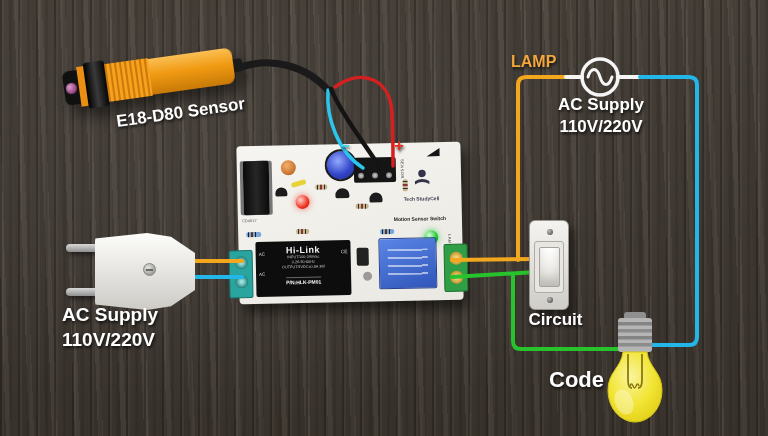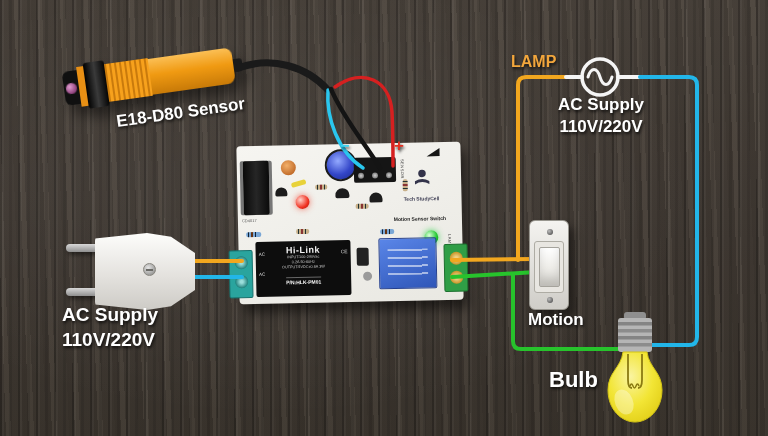--- a/index.html
+++ b/index.html
@@ -238,18 +238,18 @@
   <div class="lbl z30" style="left:116px;top:102px;font-size:17px;transform:rotate(-8deg)">E18-D80 Sensor</div>
   <div class="lbl z30" style="left:62px;top:303px;font-size:19px">
     <div>AC Supply</div>
     <div>110V/220V</div>
   </div>
   <div class="lbl z30" style="left:511px;top:52px;font-size:16px;color:#f2a63c">LAMP</div>
   <div class="lbl z30" style="left:545px;top:94px;font-size:17px;width:112px;text-align:center">
     <div>AC Supply</div>
     <div>110V/220V</div>
   </div>
-  <div class="lbl z30" style="left:528px;top:309px;font-size:17px;width:55px;text-align:center">Motion</div>
-  <div class="lbl z30" style="left:549px;top:366px;font-size:22px">Bulb</div>
+  <div class="lbl z30" style="left:528px;top:309px;font-size:17px;width:55px;text-align:center">Circuit</div>
+  <div class="lbl z30" style="left:549px;top:366px;font-size:22px">Code</div>
   <div class="lbl z30" style="left:340px;top:136px;font-size:16px;color:#3fd4f2">−</div>
   <div class="lbl z30" style="left:394px;top:135px;font-size:17px;color:#e23020">+</div>
 
 </div>
 
 </body></html>

